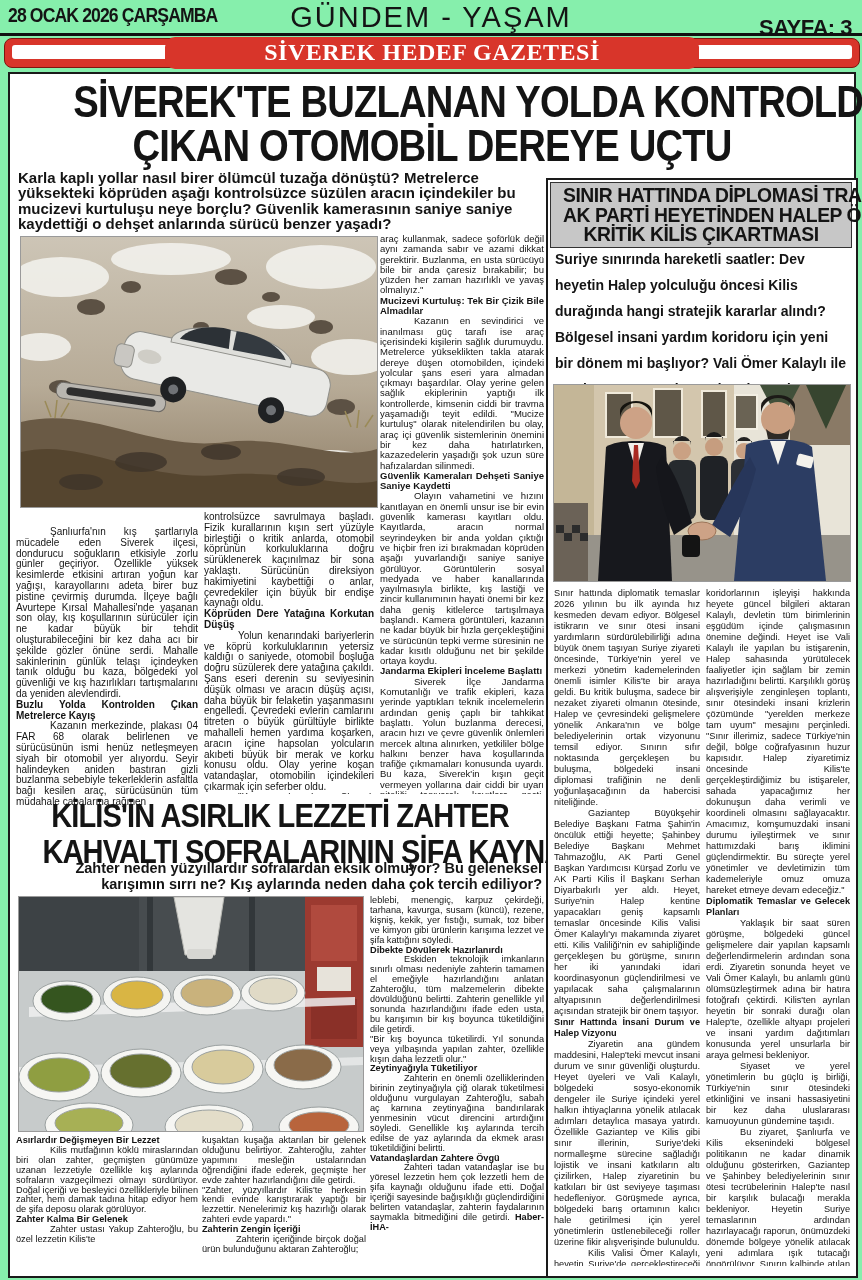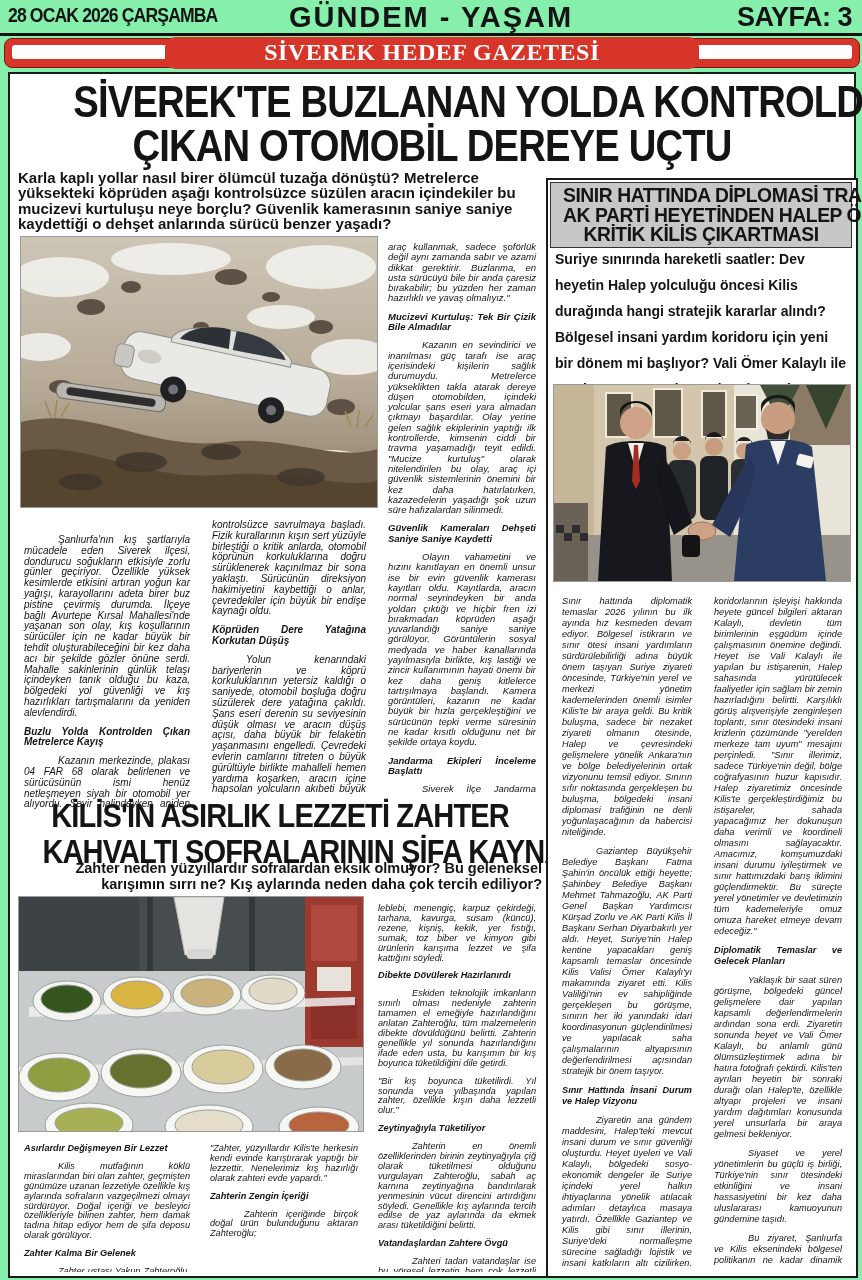--- a/index.html
+++ b/index.html
@@ -2,23 +2,23 @@
 <html lang="tr" style="--masthead-red: #d8352a; --headline-box-gray: #c7c7c7;"><head>
 <meta charset="utf-8">
 <style>
   html,body{margin:0;padding:0;background:#e9e8e6;}
   .page{position:relative;width:862px;height:1280px;background:#86efac;overflow:hidden;
         font-family:"Liberation Sans","DejaVu Sans",sans-serif;color:#141414;}
   
   .hdr{position:absolute;left:0;top:0;width:862px;height:34px;}
   .hdr-date{position:absolute;left:8px;top:4px;font-weight:900;font-size:20px;letter-spacing:-1px;
             transform:scaleX(.88);transform-origin:left;white-space:nowrap;}
-  .hdr-section{position:absolute;left:0;top:1px;width:100%;text-align:center;font-weight:700;
+  .hdr-section{position:absolute;left:0;top:1px;width:100%;text-align:center;font-weight:400;
                font-size:29px;letter-spacing:2px;}
-  .hdr-page{position:absolute;right:10px;top:2px;font-weight:900;font-size:27px;letter-spacing:-.5px;text-align:right;}
+  .hdr-page{position:absolute;right:10px;top:15px;font-weight:900;font-size:22px;letter-spacing:-.5px;text-align:right;}
   .hdr-rule{position:absolute;left:0;top:33px;width:862px;height:3px;background:#111;}
   
   .masthead{position:absolute;left:4px;top:38px;width:854px;height:28px;
             background:var(--masthead-red,#d8352a);border-radius:8px;border:1px solid #7d160f;}
   .masthead-stripe{position:absolute;left:7px;top:6px;right:7px;height:14px;background:#fff;border-radius:3px;}
   .masthead-title{position:absolute;left:50%;top:-2px;transform:translateX(-50%);height:32px;min-width:470px;
             background:var(--masthead-red,#d8352a);border-radius:10px;color:#fff;text-align:center;
             font-family:"Liberation Serif","DejaVu Serif",serif;font-weight:700;font-size:24px;line-height:31px;
             letter-spacing:.5px;padding:0 32px;white-space:nowrap;}
   
@@ -27,21 +27,21 @@
   
   .hl-xl{font-weight:900;font-size:45px;line-height:44px;letter-spacing:-1px;white-space:nowrap;
          transform:scaleX(.85);transform-origin:50% 0;width:100%;text-align:center;}
   .hl-lg{font-weight:900;font-size:33px;line-height:36px;letter-spacing:-1px;white-space:nowrap;
          transform:scaleX(.88);transform-origin:50% 0;width:100%;text-align:center;}
   .lead{font-weight:700;text-align:left;}
   .lead-main{font-size:15px;line-height:15.4px;}
   .lead-z{font-size:14.5px;line-height:16px;text-align:right;}
   
   .col{overflow:hidden;text-align:justify;}
-  .col p{margin:8px;font-style:italic;}
+  .col p{margin:0;}
   .para{text-indent:34px;}
   .para.ni{text-indent:0;}
   .subhead{font-weight:700;text-indent:0;}
   .c-main{font-size:10px;line-height:10.8px;}
   .c-main3{font-size:9.5px;line-height:10.3px;}
   .c-right{font-size:9.2px;line-height:11px;}
   .c-z{font-size:9.2px;line-height:9.9px;}
   
   .rbox{position:absolute;left:536px;top:104px;width:308px;height:1096px;border:2px solid #1a1a1a;background:#fff;}
   .rhead{position:absolute;left:2px;top:2px;width:300px;background:var(--headline-box-gray,#c7c7c7);
@@ -227,20 +227,21 @@
       </svg>
     </div>
 
     <div class="abs col c-z" style="left:6px;top:1062px;width:182px;height:136px;">
         <p class="subhead">Asırlardır Değişmeyen Bir Lezzet</p>
         <p class="para">Kilis mutfağının köklü miraslarından biri olan zahter, geçmişten günümüze uzanan lezzetiyle özellikle kış aylarında sofraların vazgeçilmezi olmayı sürdürüyor. Doğal içeriği ve besleyici özellikleriyle bilinen zahter, hem damak tadına hitap ediyor hem de şifa deposu olarak görülüyor.</p>
         <p class="subhead">Zahter Kalma Bir Gelenek</p>
         <p class="para">Zahter ustası Yakup Zahteroğlu, bu özel lezzetin Kilis'te</p>
       </div>
     <div class="abs col c-z" style="left:192px;top:1062px;width:164px;height:136px;">
+        <p class="para ni">kuşaktan kuşağa aktarılan bir gelenek olduğunu belirtiyor. Zahteroğlu, zahter yapımını mesleğin ustalarından öğrendiğini ifade ederek, geçmişte her evde zahter hazırlandığını dile getirdi.</p>
         <p class="para ni">"Zahter, yüzyıllardır Kilis'te herkesin kendi evinde karıştırarak yaptığı bir lezzettir. Nenelerimiz kış hazırlığı olarak zahteri evde yapardı."</p>
         <p class="subhead">Zahterin Zengin İçeriği</p>
         <p class="para">Zahterin içeriğinde birçok doğal ürün bulunduğunu aktaran Zahteroğlu;</p>
       </div>
     <div class="abs col c-z" style="left:360px;top:822px;width:174px;height:376px;">
         <p class="para ni">leblebi, menengiç, karpuz çekirdeği, tarhana, kavurga, susam (küncü), rezene, kişniş, kekik, yer fıstığı, sumak, toz biber ve kimyon gibi ürünlerin karışıma lezzet ve şifa kattığını söyledi.</p>
         <p class="subhead">Dibekte Dövülerek Hazırlanırdı</p>
         <p class="para">Eskiden teknolojik imkanların sınırlı olması nedeniyle zahterin tamamen el emeğiyle hazırlandığını anlatan Zahteroğlu, tüm malzemelerin dibekte dövüldüğünü belirtti. Zahterin genellikle yıl sonunda hazırlandığını ifade eden usta, bu karışımın bir kış boyunca tüketildiğini dile getirdi.</p>
         <p class="para ni">"Bir kış boyunca tüketilirdi. Yıl sonunda veya yılbaşında yapılan zahter, özellikle kışın daha lezzetli olur."</p>
         <p class="subhead">Zeytinyağıyla Tüketiliyor</p>

